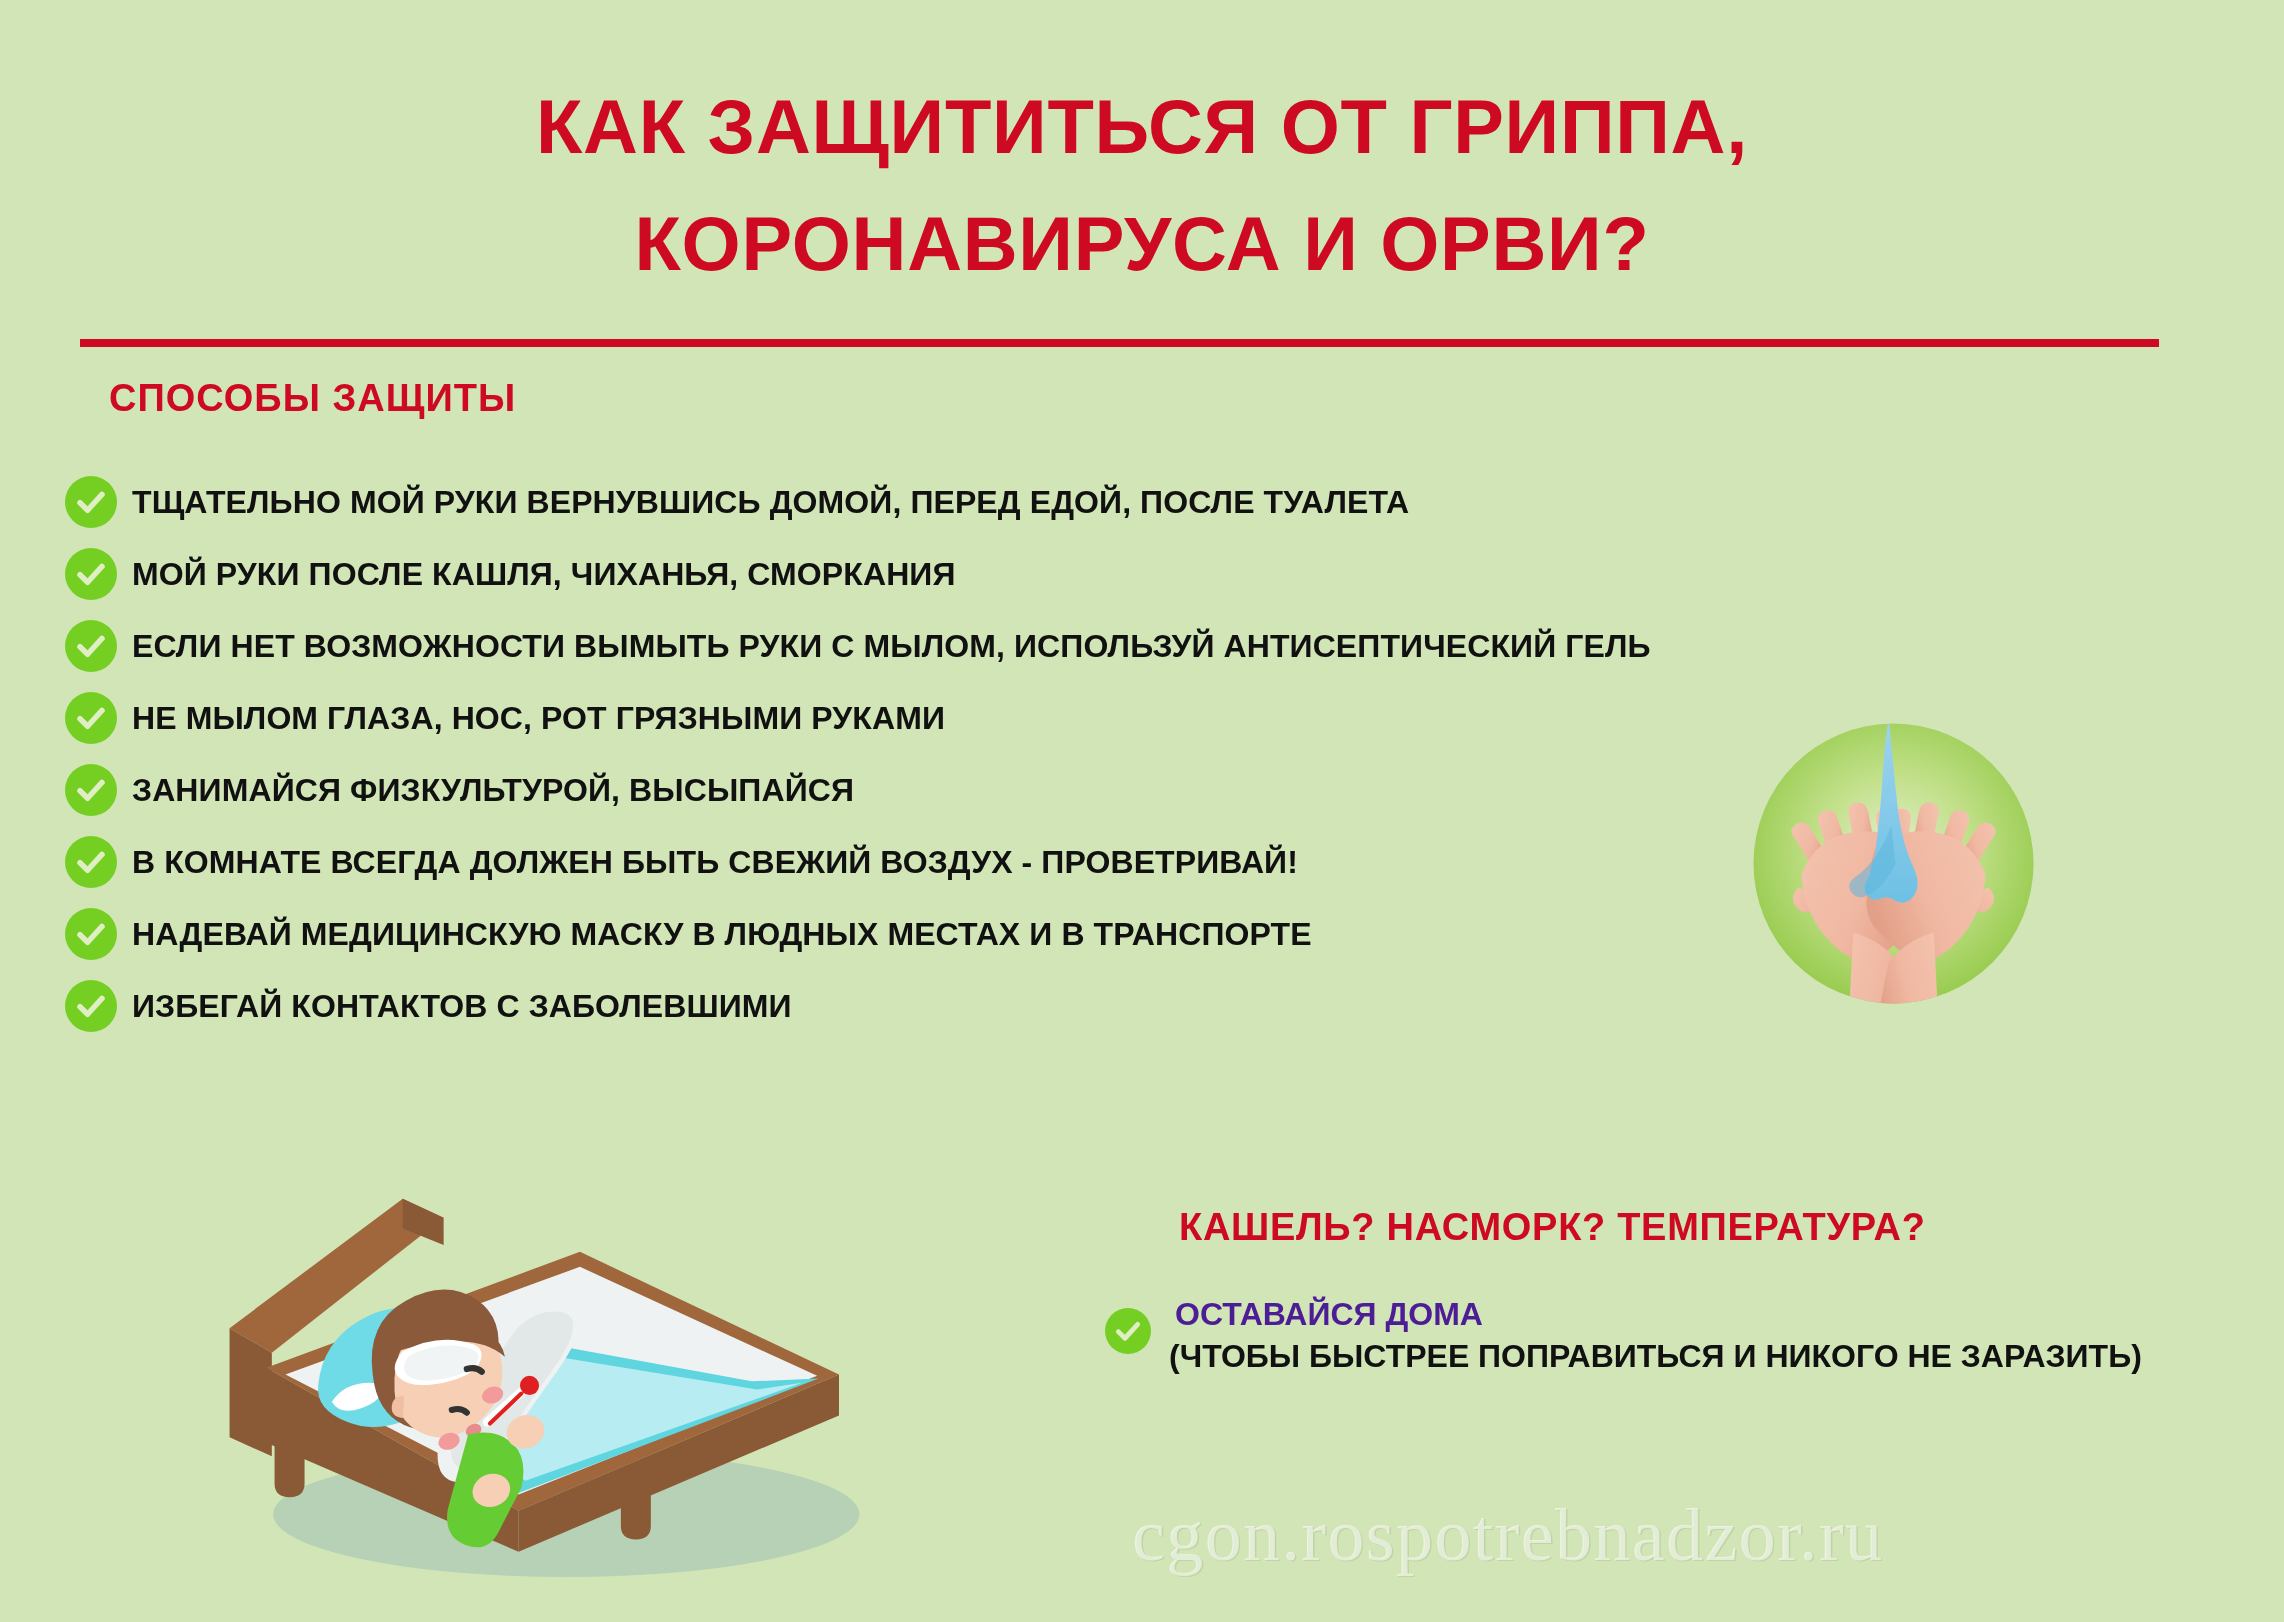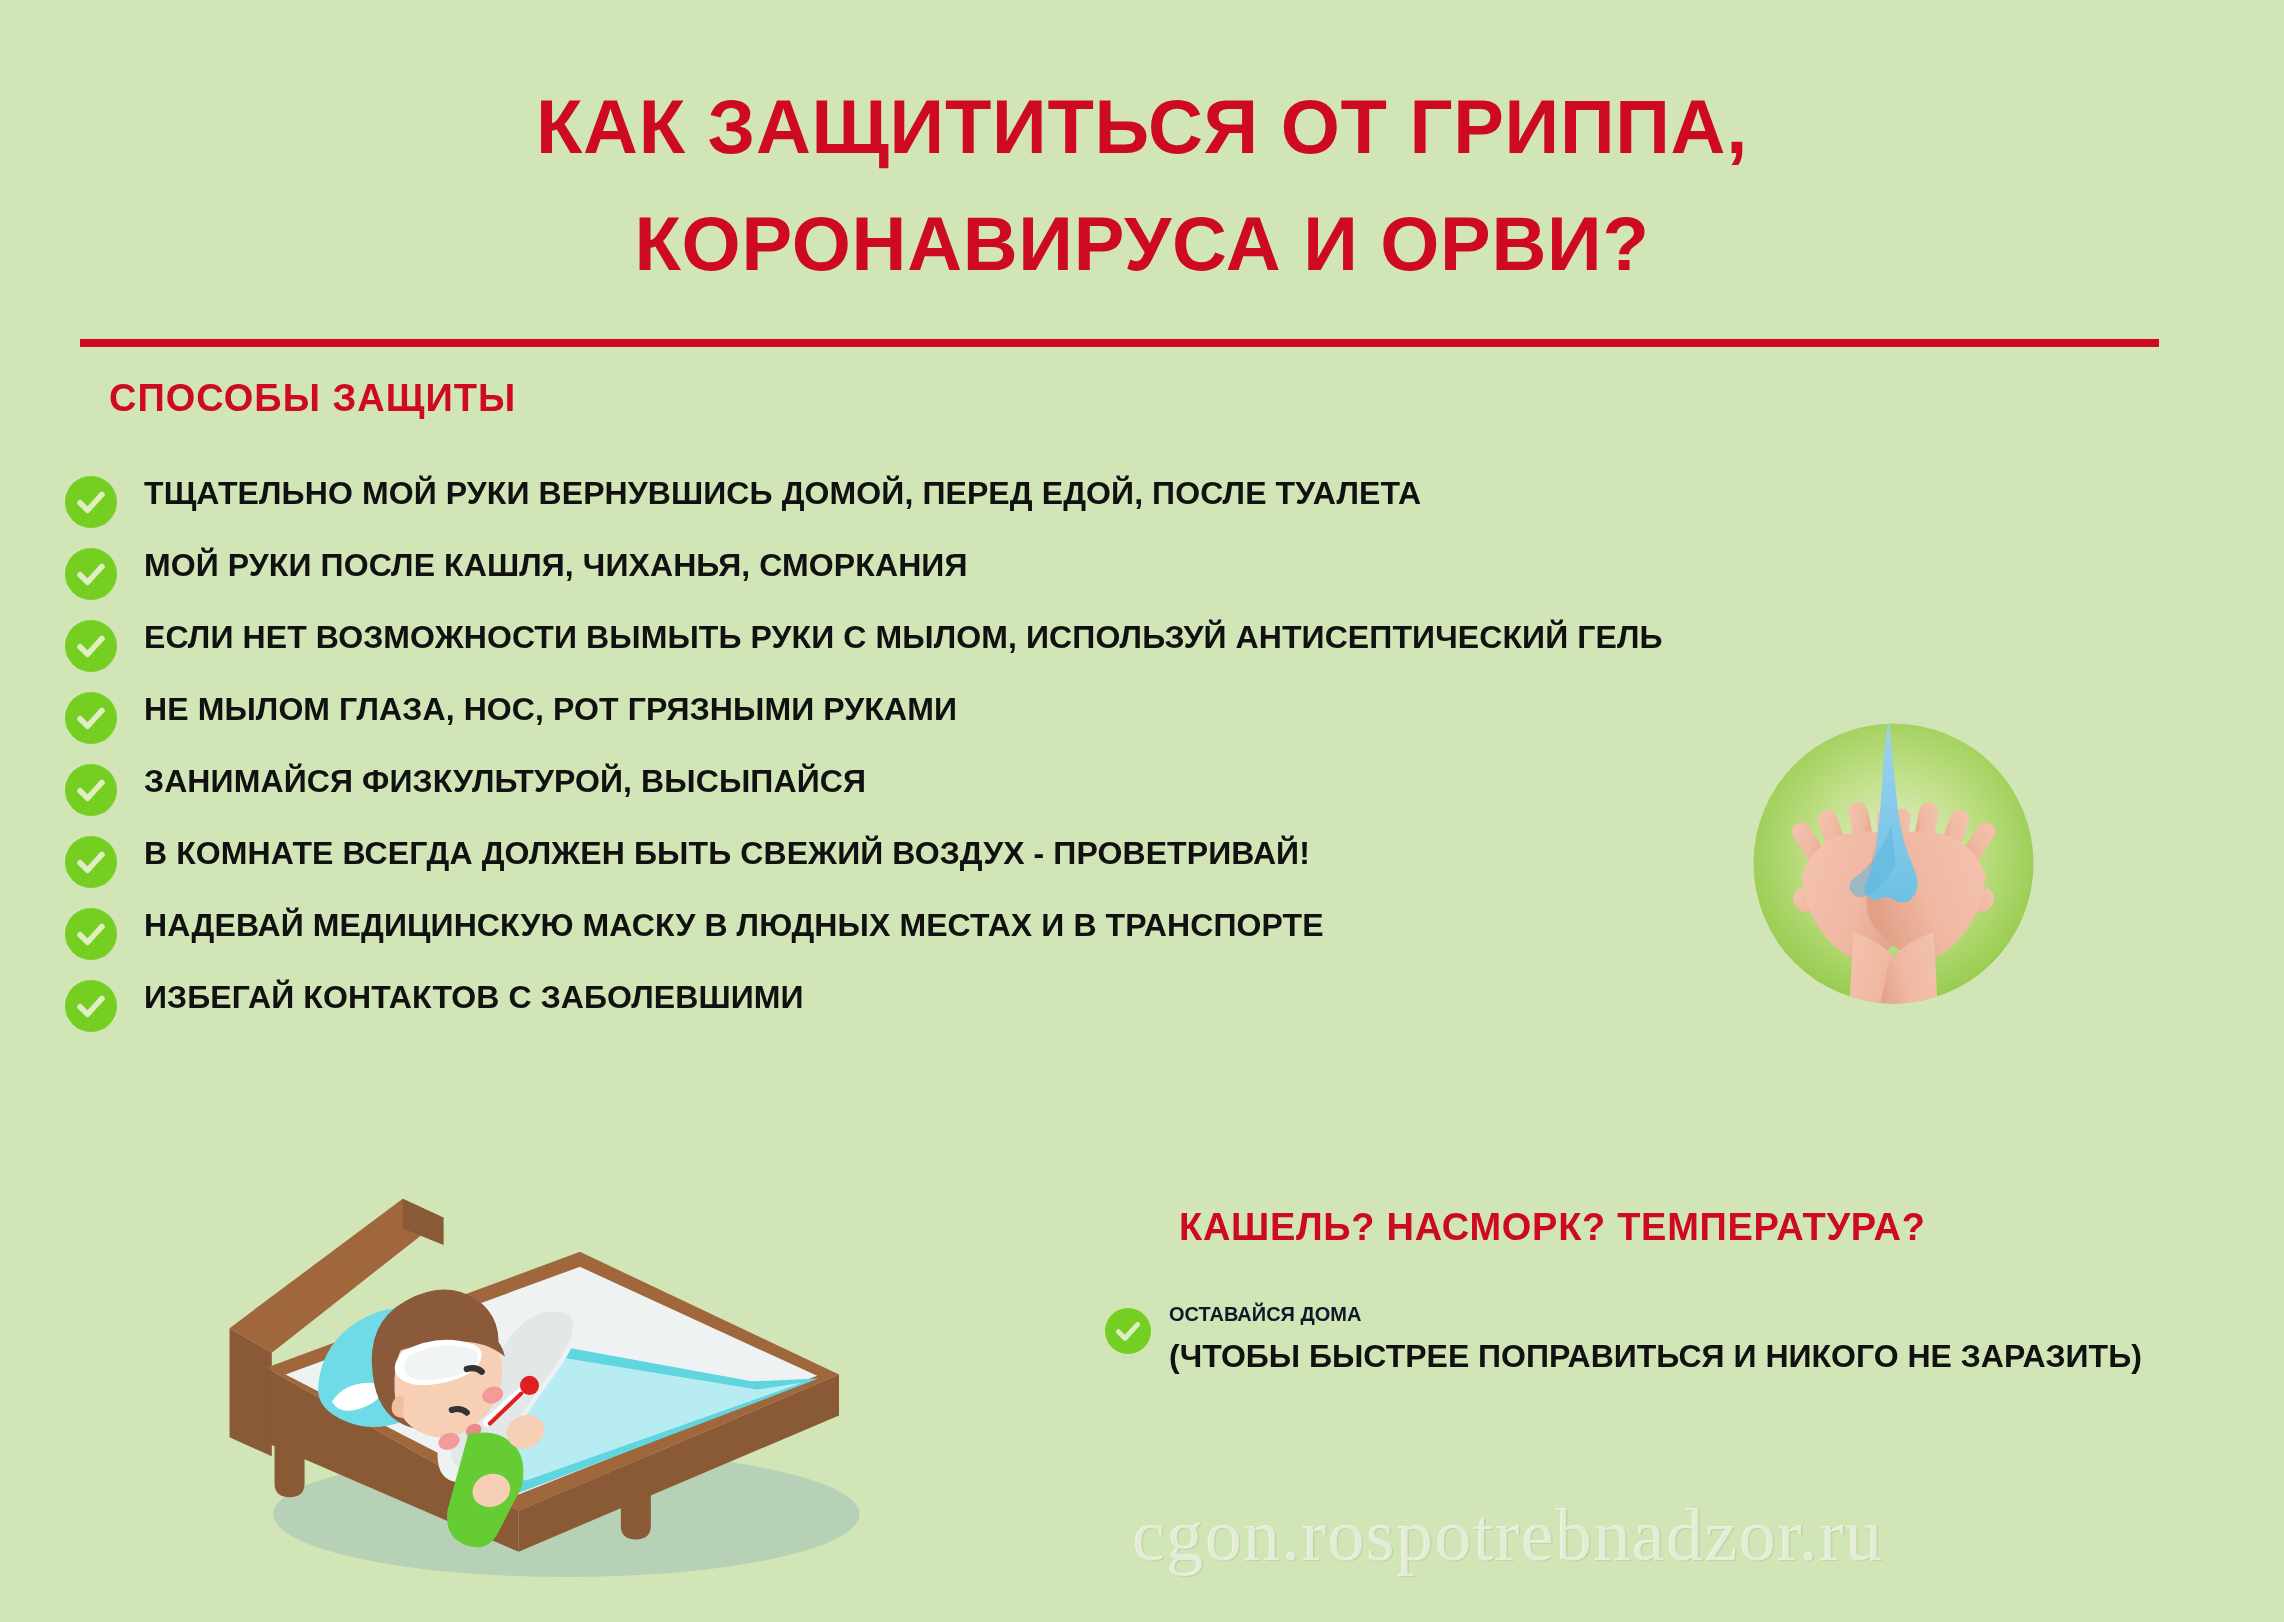--- a/index.html
+++ b/index.html
@@ -65,24 +65,23 @@
 
   
   .protect-list {
     position: absolute;
     left: 65px;
     top: 476px;
     width: 1637px;
   }
   .protect-item {
     display: flex;
-    align-items: flex-start;
+    align-items: center;
     height: 52px;
     margin-bottom: 20px;
-    gap: 12px;
   }
   .check-badge {
     flex: 0 0 auto;
     width: 52px;
     height: 52px;
     border-radius: 50%;
     background: #75cf22;
     position: relative;
   }
   .check-badge svg {
@@ -148,25 +147,26 @@
     margin-top: 15px;
   }
   .symptom-row .check-badge svg {
     width: 29px;
     height: 29px;
   }
   .symptom-texts {
     margin-left: 18px;
   }
   .symptom-main {
-    color: #0f172a;
-    font-weight: bold;
-    font-size: 20px;
+    color: #4c1d95;
+    font-weight: bold;
+    font-size: 32px;
     line-height: 42px;
     white-space: nowrap;
+    margin-left: 6px;
   }
   .symptom-sub {
     color: #111111;
     font-weight: bold;
     font-size: 32px;
     line-height: 42px;
     margin-top: 34px;
     white-space: nowrap;
   }
 

